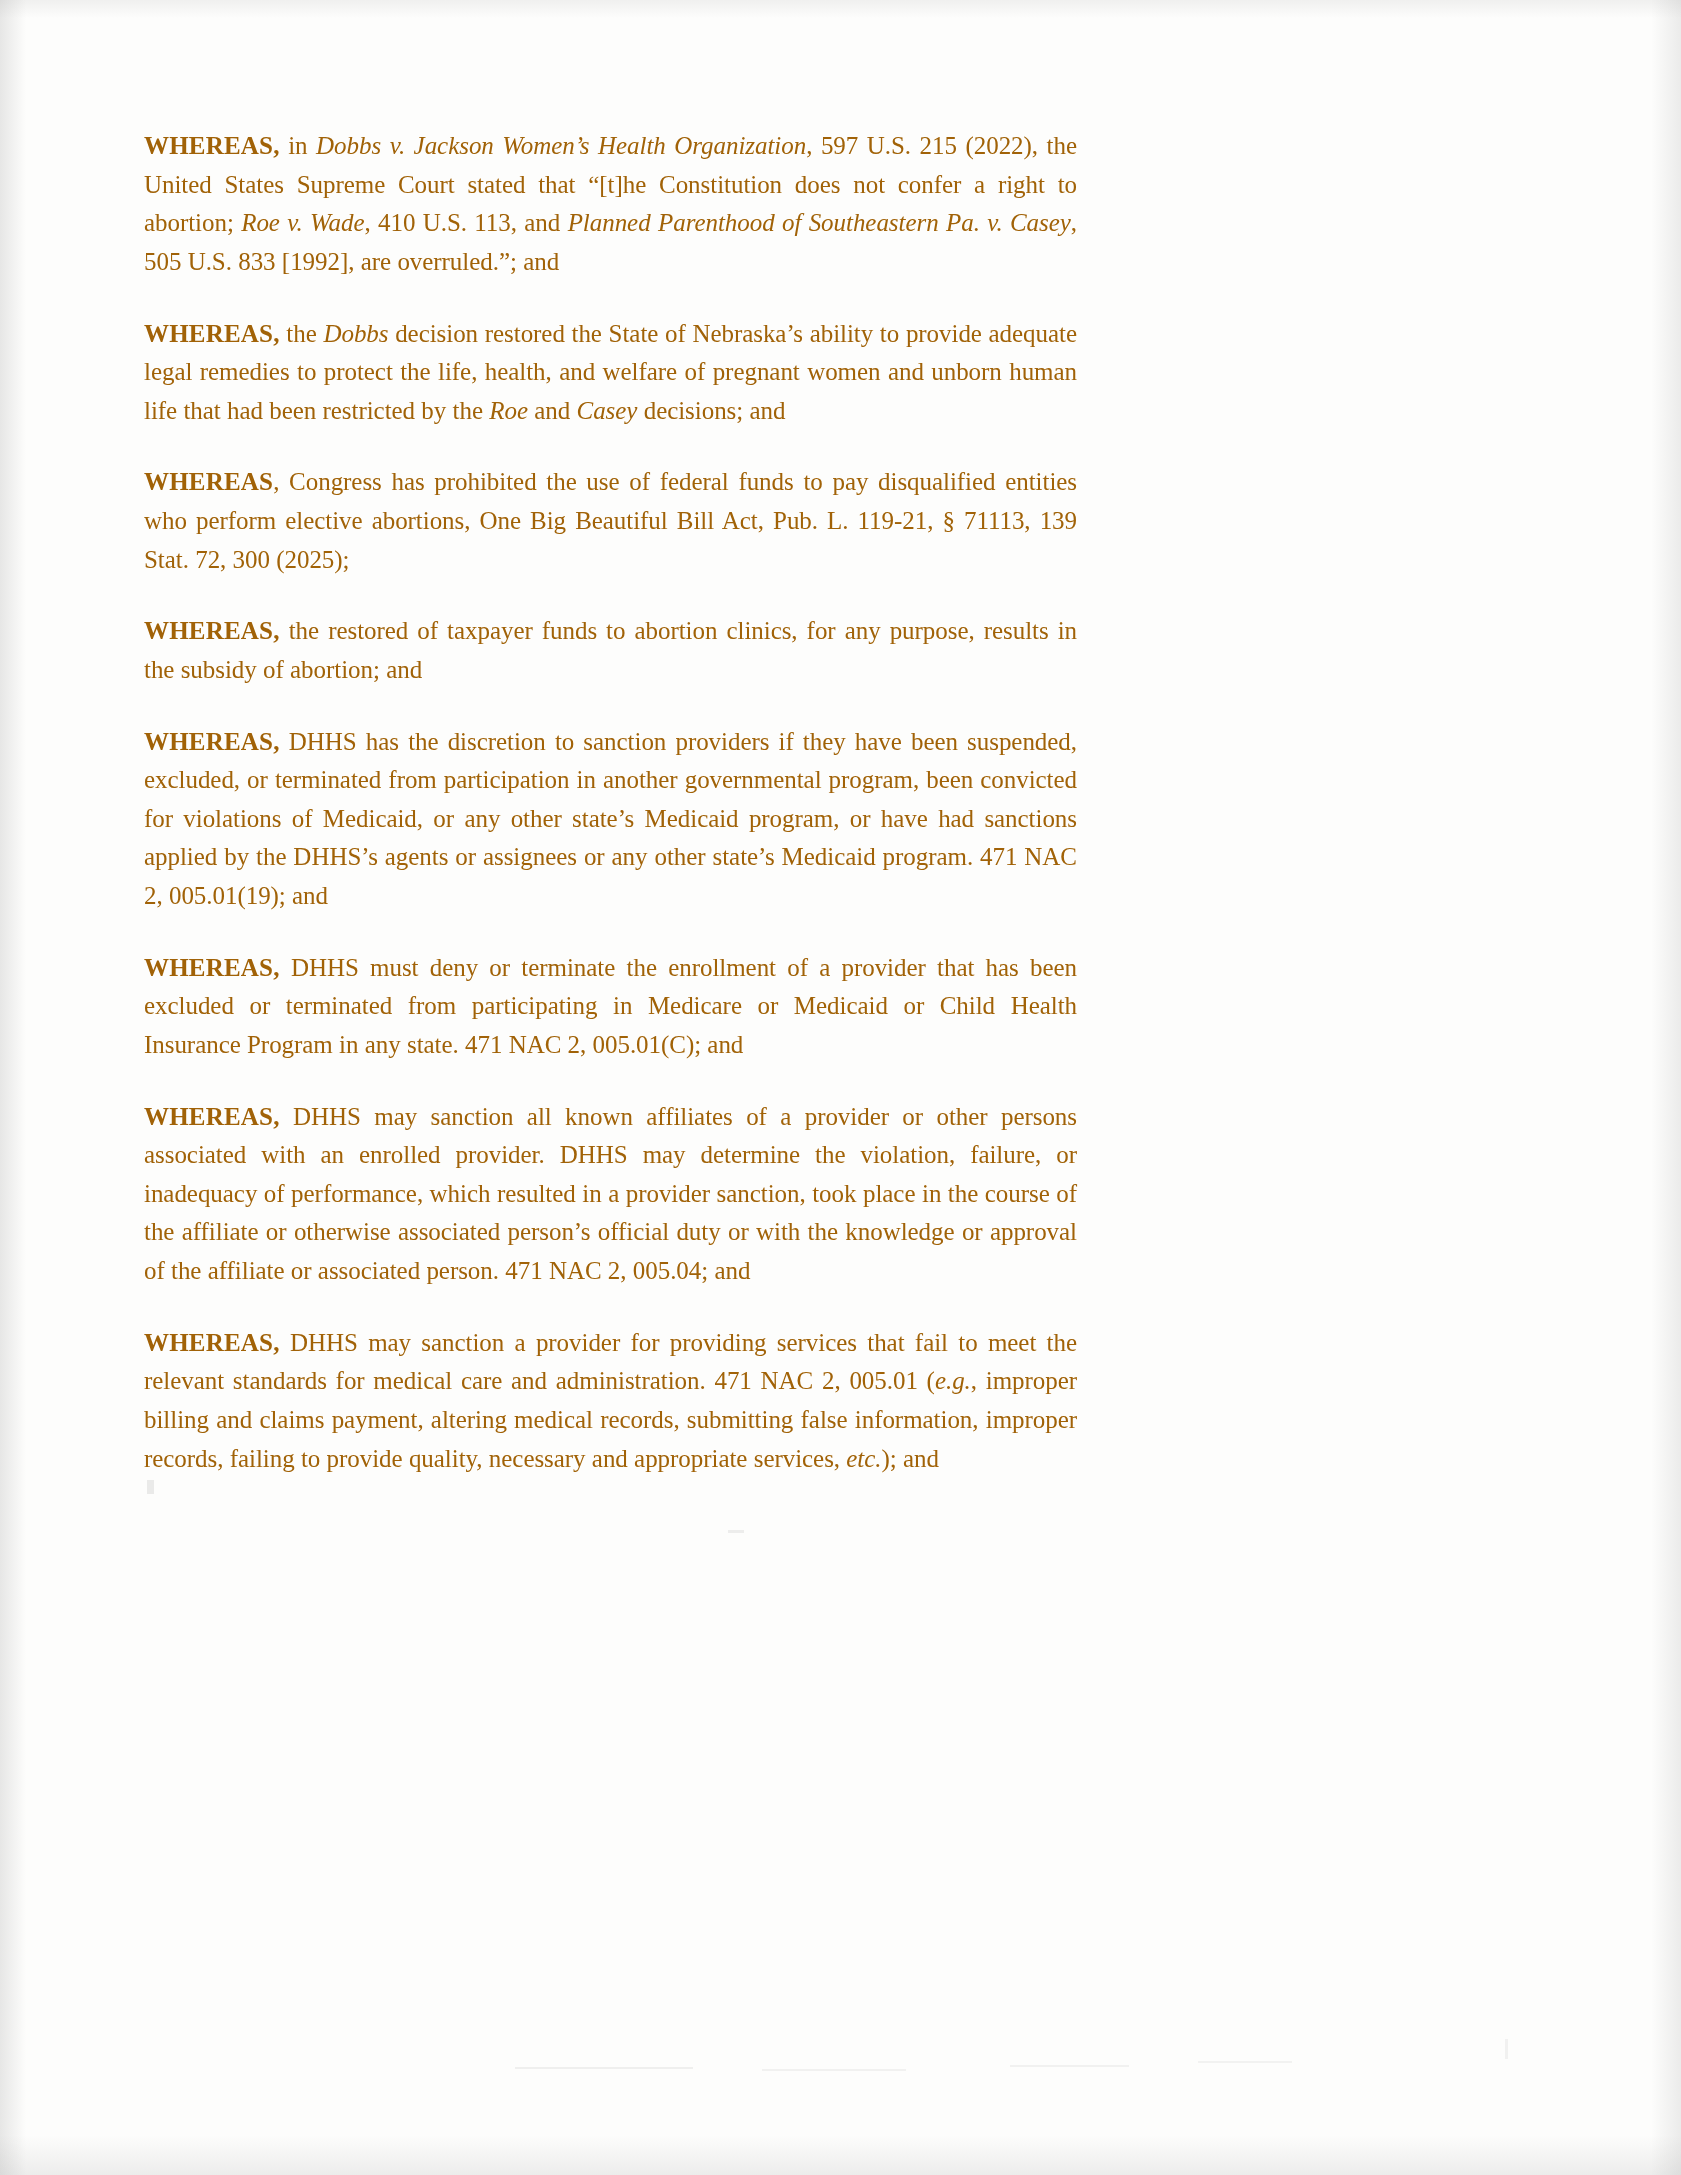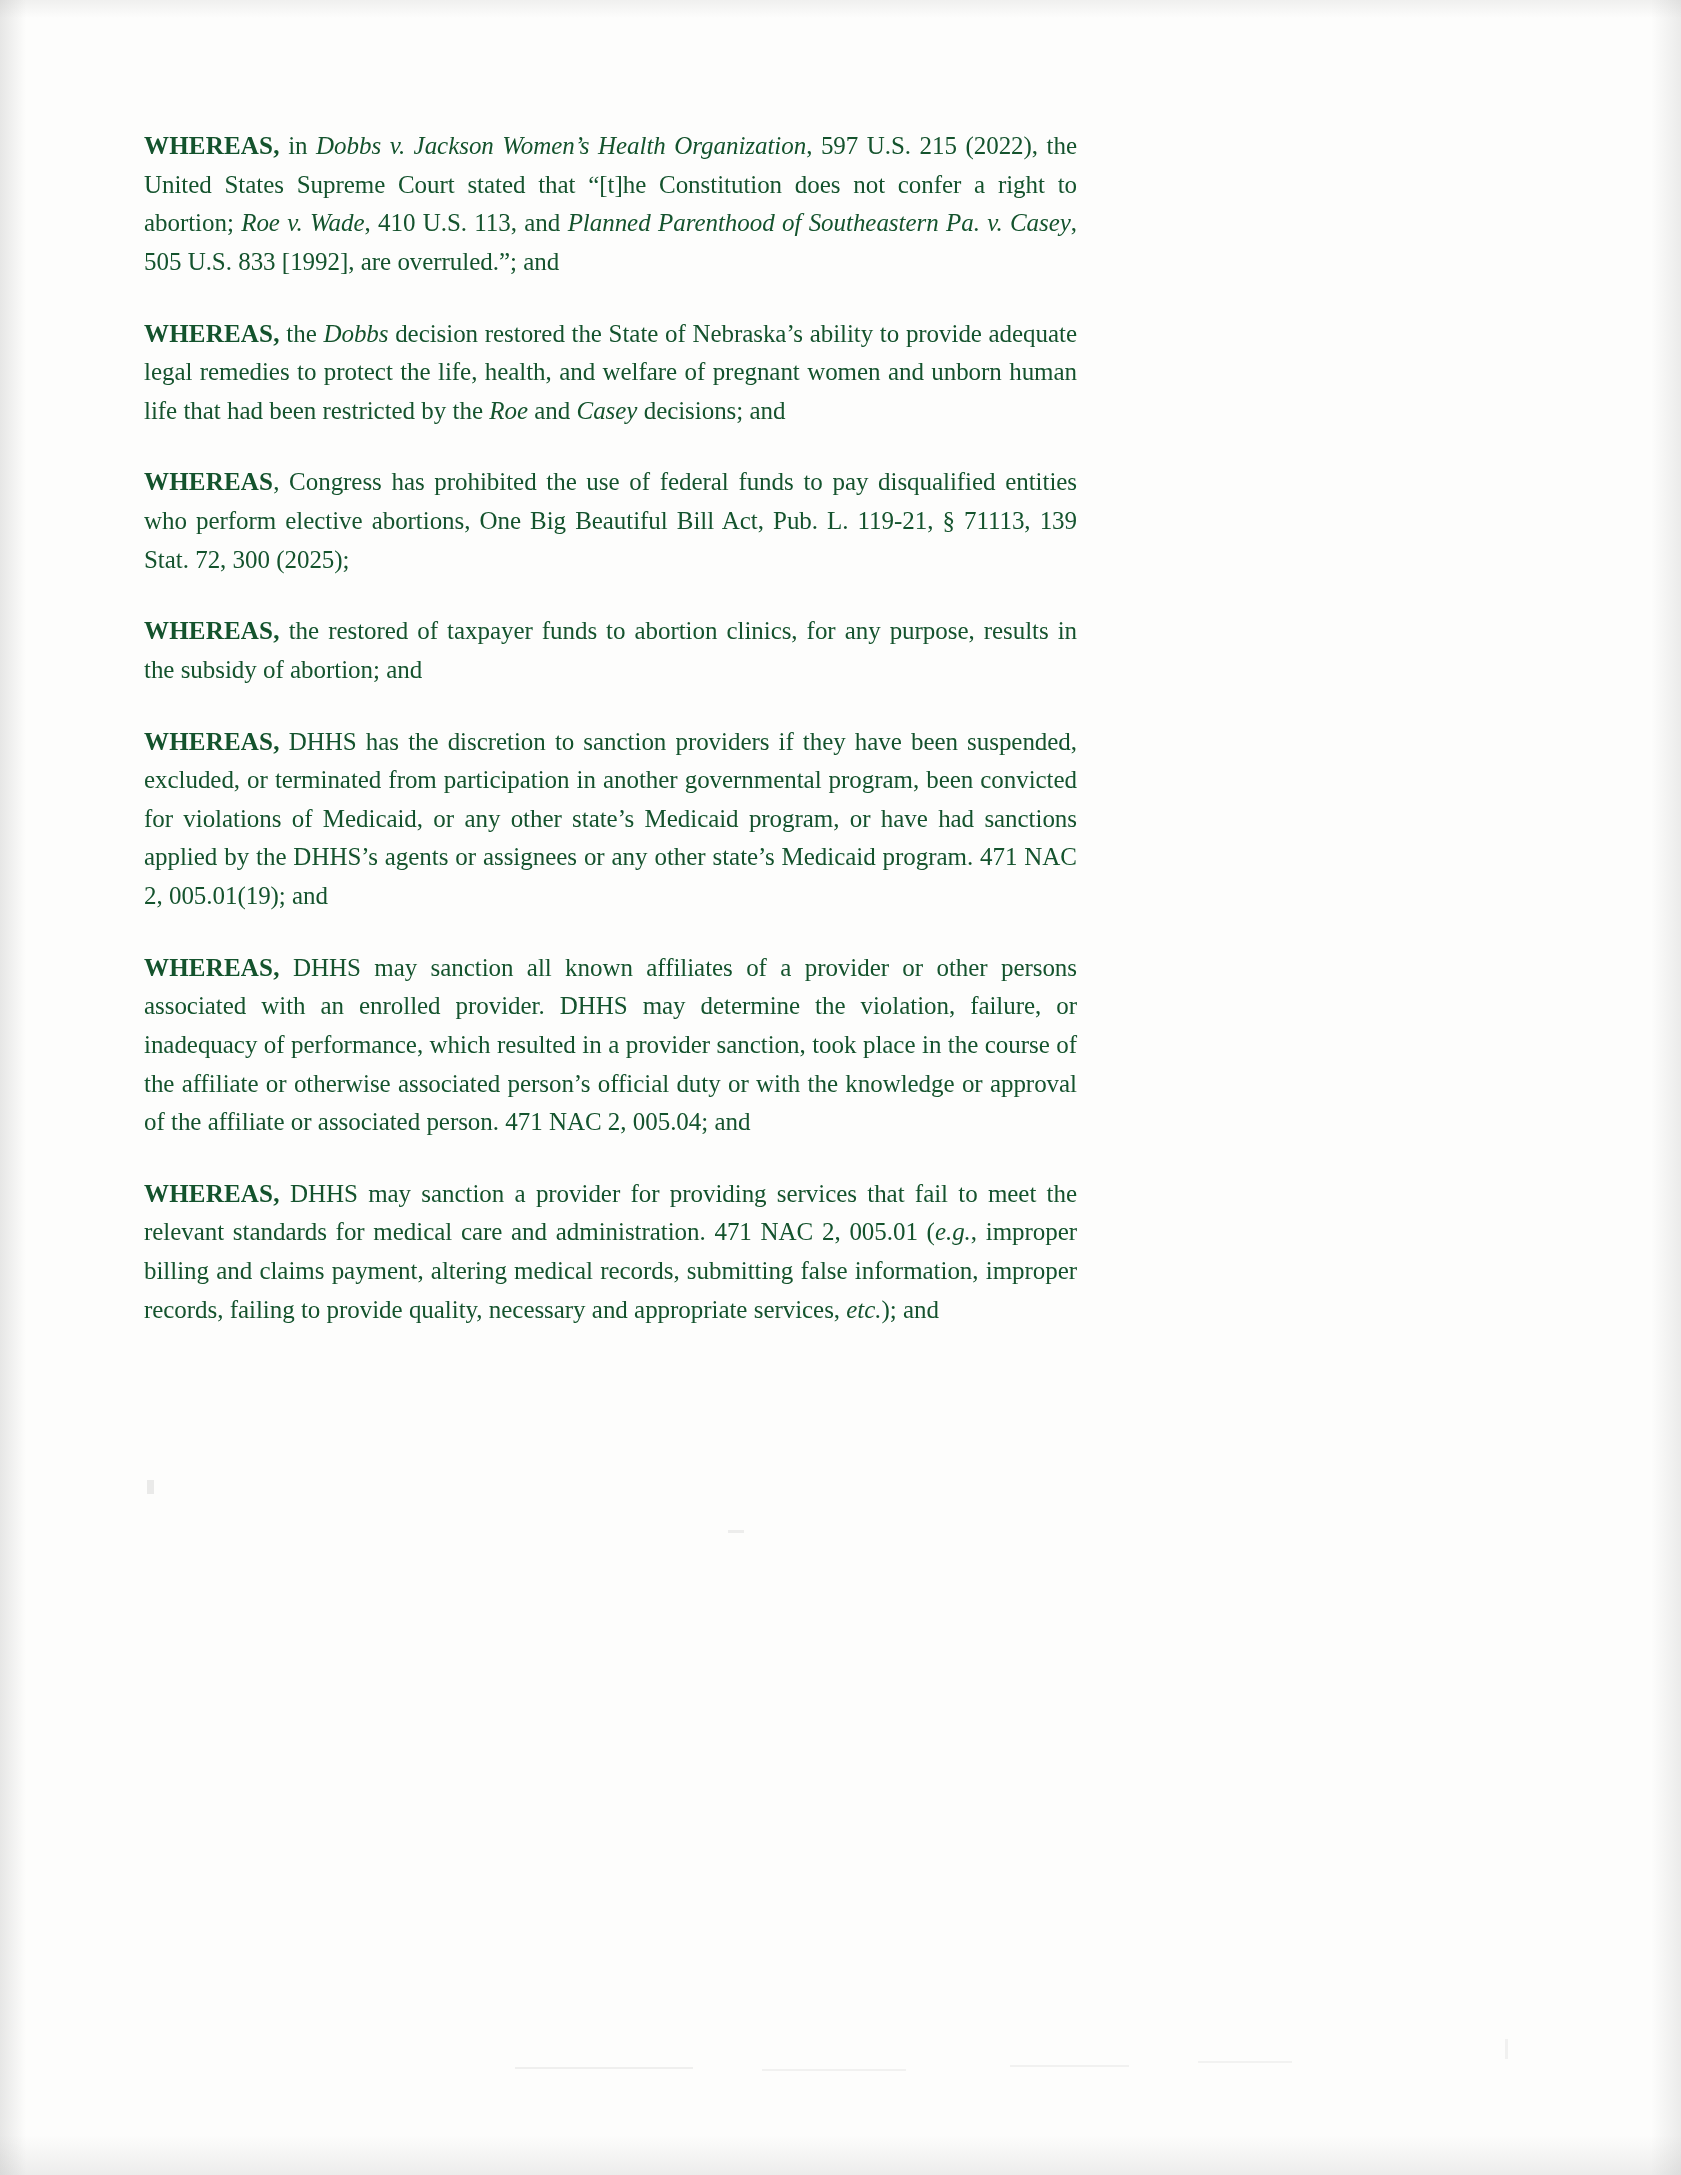--- a/index.html
+++ b/index.html
@@ -59,21 +59,21 @@
     position: absolute;
     left: 144px;
     top: 127px;
     width: 933px;
   }
 
   p.clause {
     margin: 0 0 33px 0;
     font-size: 25px;
     line-height: 1.545;
-    color: #14532d;
+    color: #a16207;
     text-align: justify;
     text-justify: inter-word;
     letter-spacing: -0.05px;
     word-spacing: 0.1px;
   }
   p.clause:last-child { margin-bottom: 16px; }
 
   .lead {
     font-weight: bold;
     letter-spacing: 0.2px;
@@ -100,18 +100,19 @@
   <div class="artifact" style="left:1198px; top:2061px; width:94px; height:2px; opacity:0.26;"></div>
   <div class="artifact" style="left:1505px; top:2039px; width:3px; height:20px; opacity:0.30;"></div>
 
   <div class="content">
 
   <p class="clause"><span class="lead">WHEREAS,</span><span> in </span><span class="it">Dobbs v. Jackson Women’s Health Organization</span><span>, 597 U.S. 215 (2022), the United States Supreme Court stated that “[t]he Constitution does not confer a right to abortion; </span><span class="it">Roe v. Wade</span><span>, 410 U.S. 113, and </span><span class="it">Planned Parenthood of Southeastern Pa. v. Casey</span><span>, 505 U.S. 833 [1992], are overruled.”; and</span></p>
       <p class="clause"><span class="lead">WHEREAS,</span><span> the </span><span class="it">Dobbs</span><span> decision restored the State of Nebraska’s ability to provide adequate legal remedies to protect the life, health, and welfare of pregnant women and unborn human life that had been restricted by the </span><span class="it">Roe</span><span> and </span><span class="it">Casey</span><span> decisions; and</span></p>
       <p class="clause"><span class="lead">WHEREAS</span><span>, Congress has prohibited the use of federal funds to pay disqualified entities who perform elective abortions, One Big Beautiful Bill Act, Pub. L. 119-21, § 71113, 139 Stat. 72, 300 (2025);</span></p>
       <p class="clause"><span class="lead">WHEREAS,</span><span> the restored of taxpayer funds to abortion clinics, for any purpose, results in the subsidy of abortion; and</span></p>
       <p class="clause"><span class="lead">WHEREAS,</span><span> DHHS has the discretion to sanction providers if they have been suspended, excluded, or terminated from participation in another governmental program, been convicted for violations of Medicaid, or any other state’s Medicaid program, or have had sanctions applied by the DHHS’s agents or assignees or any other state’s Medicaid program. 471 NAC 2, 005.01(19); and</span></p>
+      <p class="clause"><span class="lead">WHEREAS,</span><span> DHHS must deny or terminate the enrollment of a provider that has been excluded or terminated from participating in Medicare or Medicaid or Child Health Insurance Program in any state. 471 NAC 2, 005.01(C); and</span></p>
       <p class="clause"><span class="lead">WHEREAS,</span><span> DHHS may sanction all known affiliates of a provider or other persons associated with an enrolled provider. DHHS may determine the violation, failure, or inadequacy of performance, which resulted in a provider sanction, took place in the course of the affiliate or otherwise associated person’s official duty or with the knowledge or approval of the affiliate or associated person. 471 NAC 2, 005.04; and</span></p>
       <p class="clause"><span class="lead">WHEREAS,</span><span> DHHS may sanction a provider for providing services that fail to meet the relevant standards for medical care and administration. 471 NAC 2, 005.01 (</span><span class="it">e.g.</span><span>, improper billing and claims payment, altering medical records, submitting false information, improper records, failing to provide quality, necessary and appropriate services, </span><span class="it">etc.</span><span>); and</span></p>
     </div>
 
 </div>
 
 
 </body></html>

